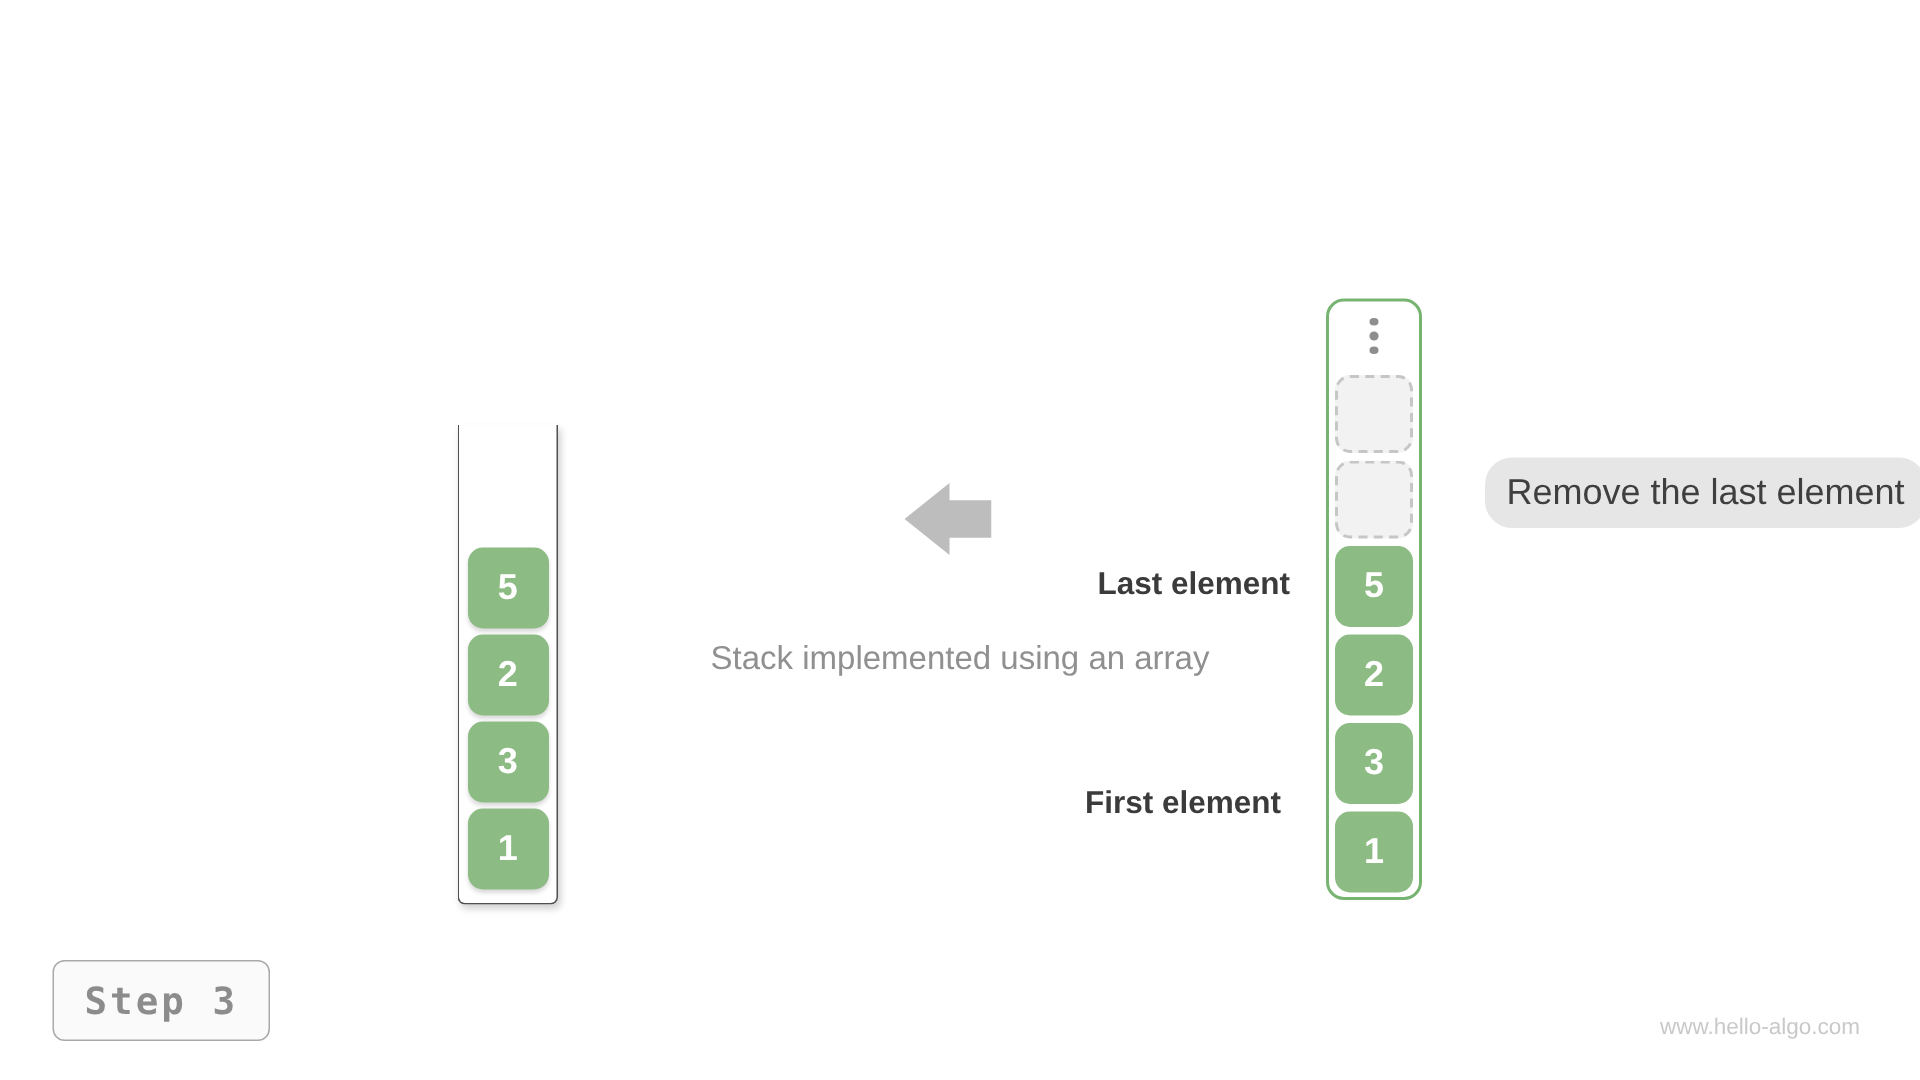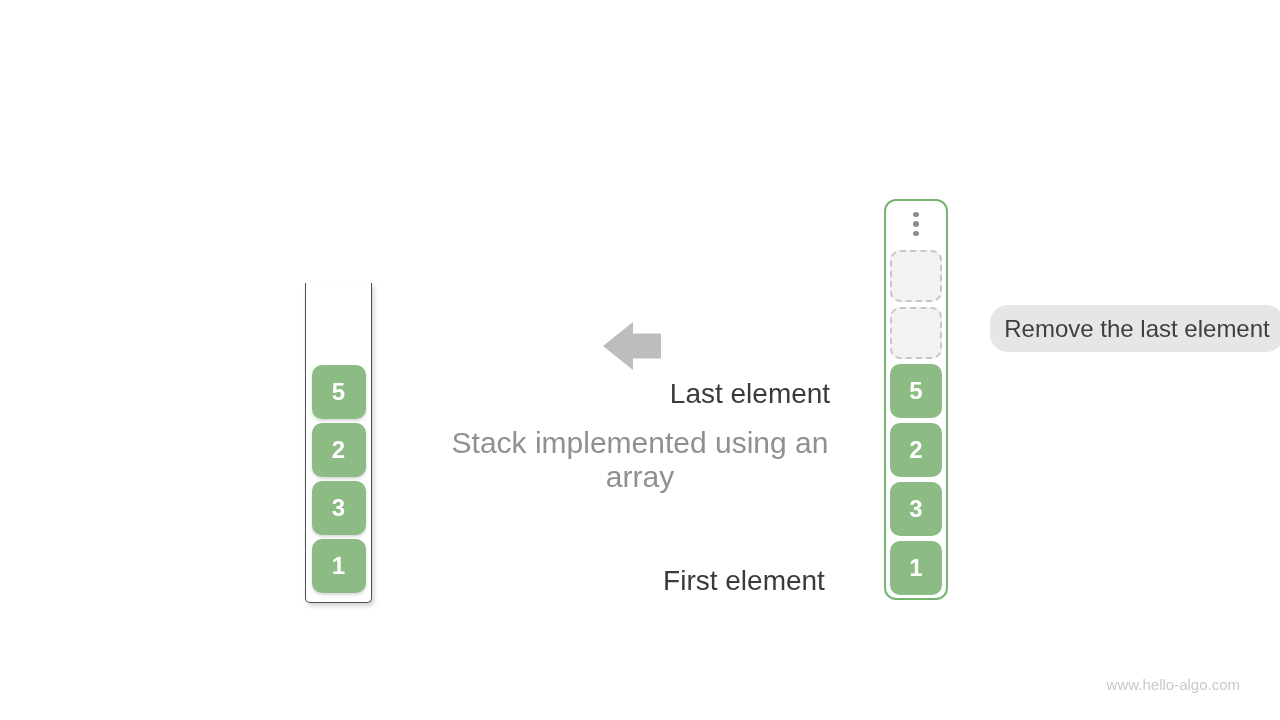--- a/index.html
+++ b/index.html
@@ -52,30 +52,30 @@
 
   
   .arrow-icon {
     position: absolute; left: 603px; top: 322px;
     width: 58px; height: 48px;
   }
 
   
   .anno {
     position: absolute;
-    font-size: 28px; font-weight: normal; color: var(--text-dark);
-    text-align: center; width: 220px;
+    font-size: 21px; font-weight: bold; color: var(--text-dark);
+    text-align: right; width: 220px;
   }
   .anno.last  { top: 378px; left: 640px; }
-  .anno.first { top: 565px; left: 634px; }
+  .anno.first { top: 524px; left: 634px; }
 
   .caption {
     position: absolute; top: 426px; left: 440px; width: 400px;
     text-align: center;
-    font-size: 30px; color: var(--text-gray);
+    font-size: 22px; color: var(--text-gray);
   }
 
   
   .right-stack {
     position: absolute; left: 884px; top: 199px;
     width: 64px; height: 401px;
     box-sizing: border-box;
     border: 2px solid var(--border-green);
     border-radius: 12px;
     background: #ffffff;
@@ -165,16 +165,17 @@
     <div class="cell empty"></div>
     <div class="cell empty"></div>
     <div class="cell green">5</div>
     <div class="cell green">2</div>
     <div class="cell green">3</div>
     <div class="cell green">1</div>
   </div>
 
   <div class="remove-label">Remove the last element</div>
 
+  <div class="step-badge">Step 3</div>
 
   <div class="watermark">www.hello-algo.com</div>
 
 </div>
 
 </body></html>

